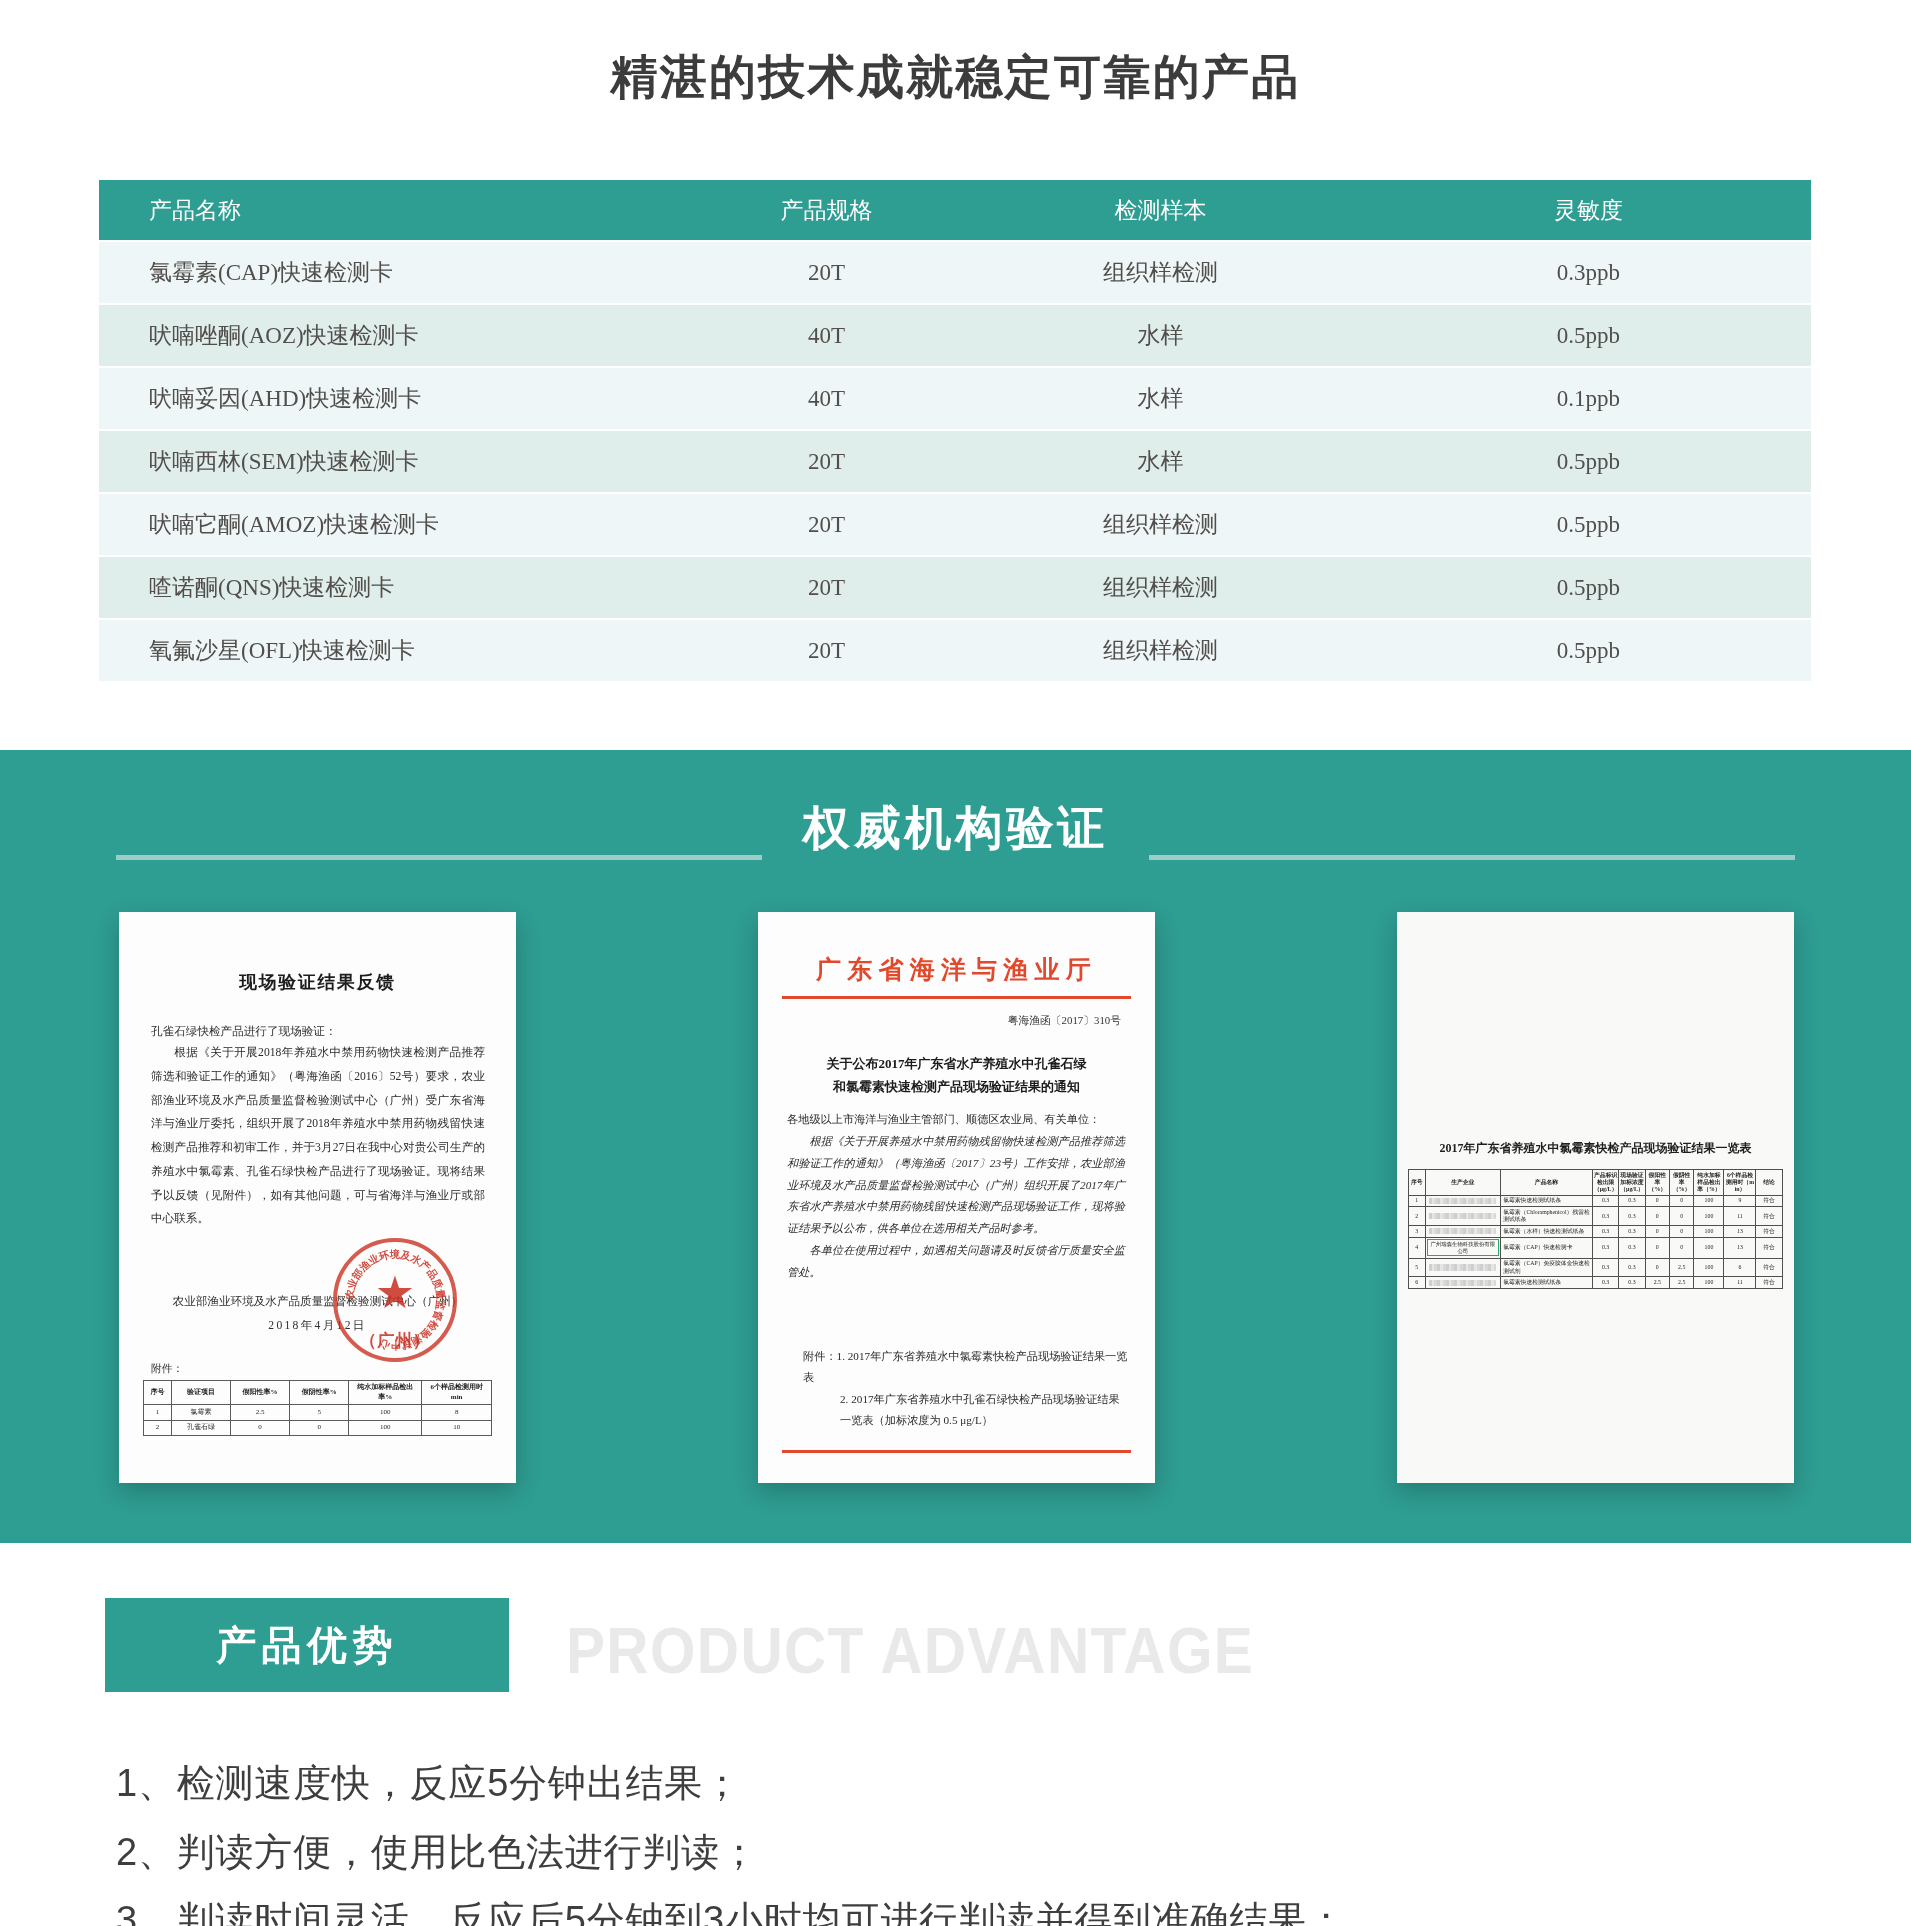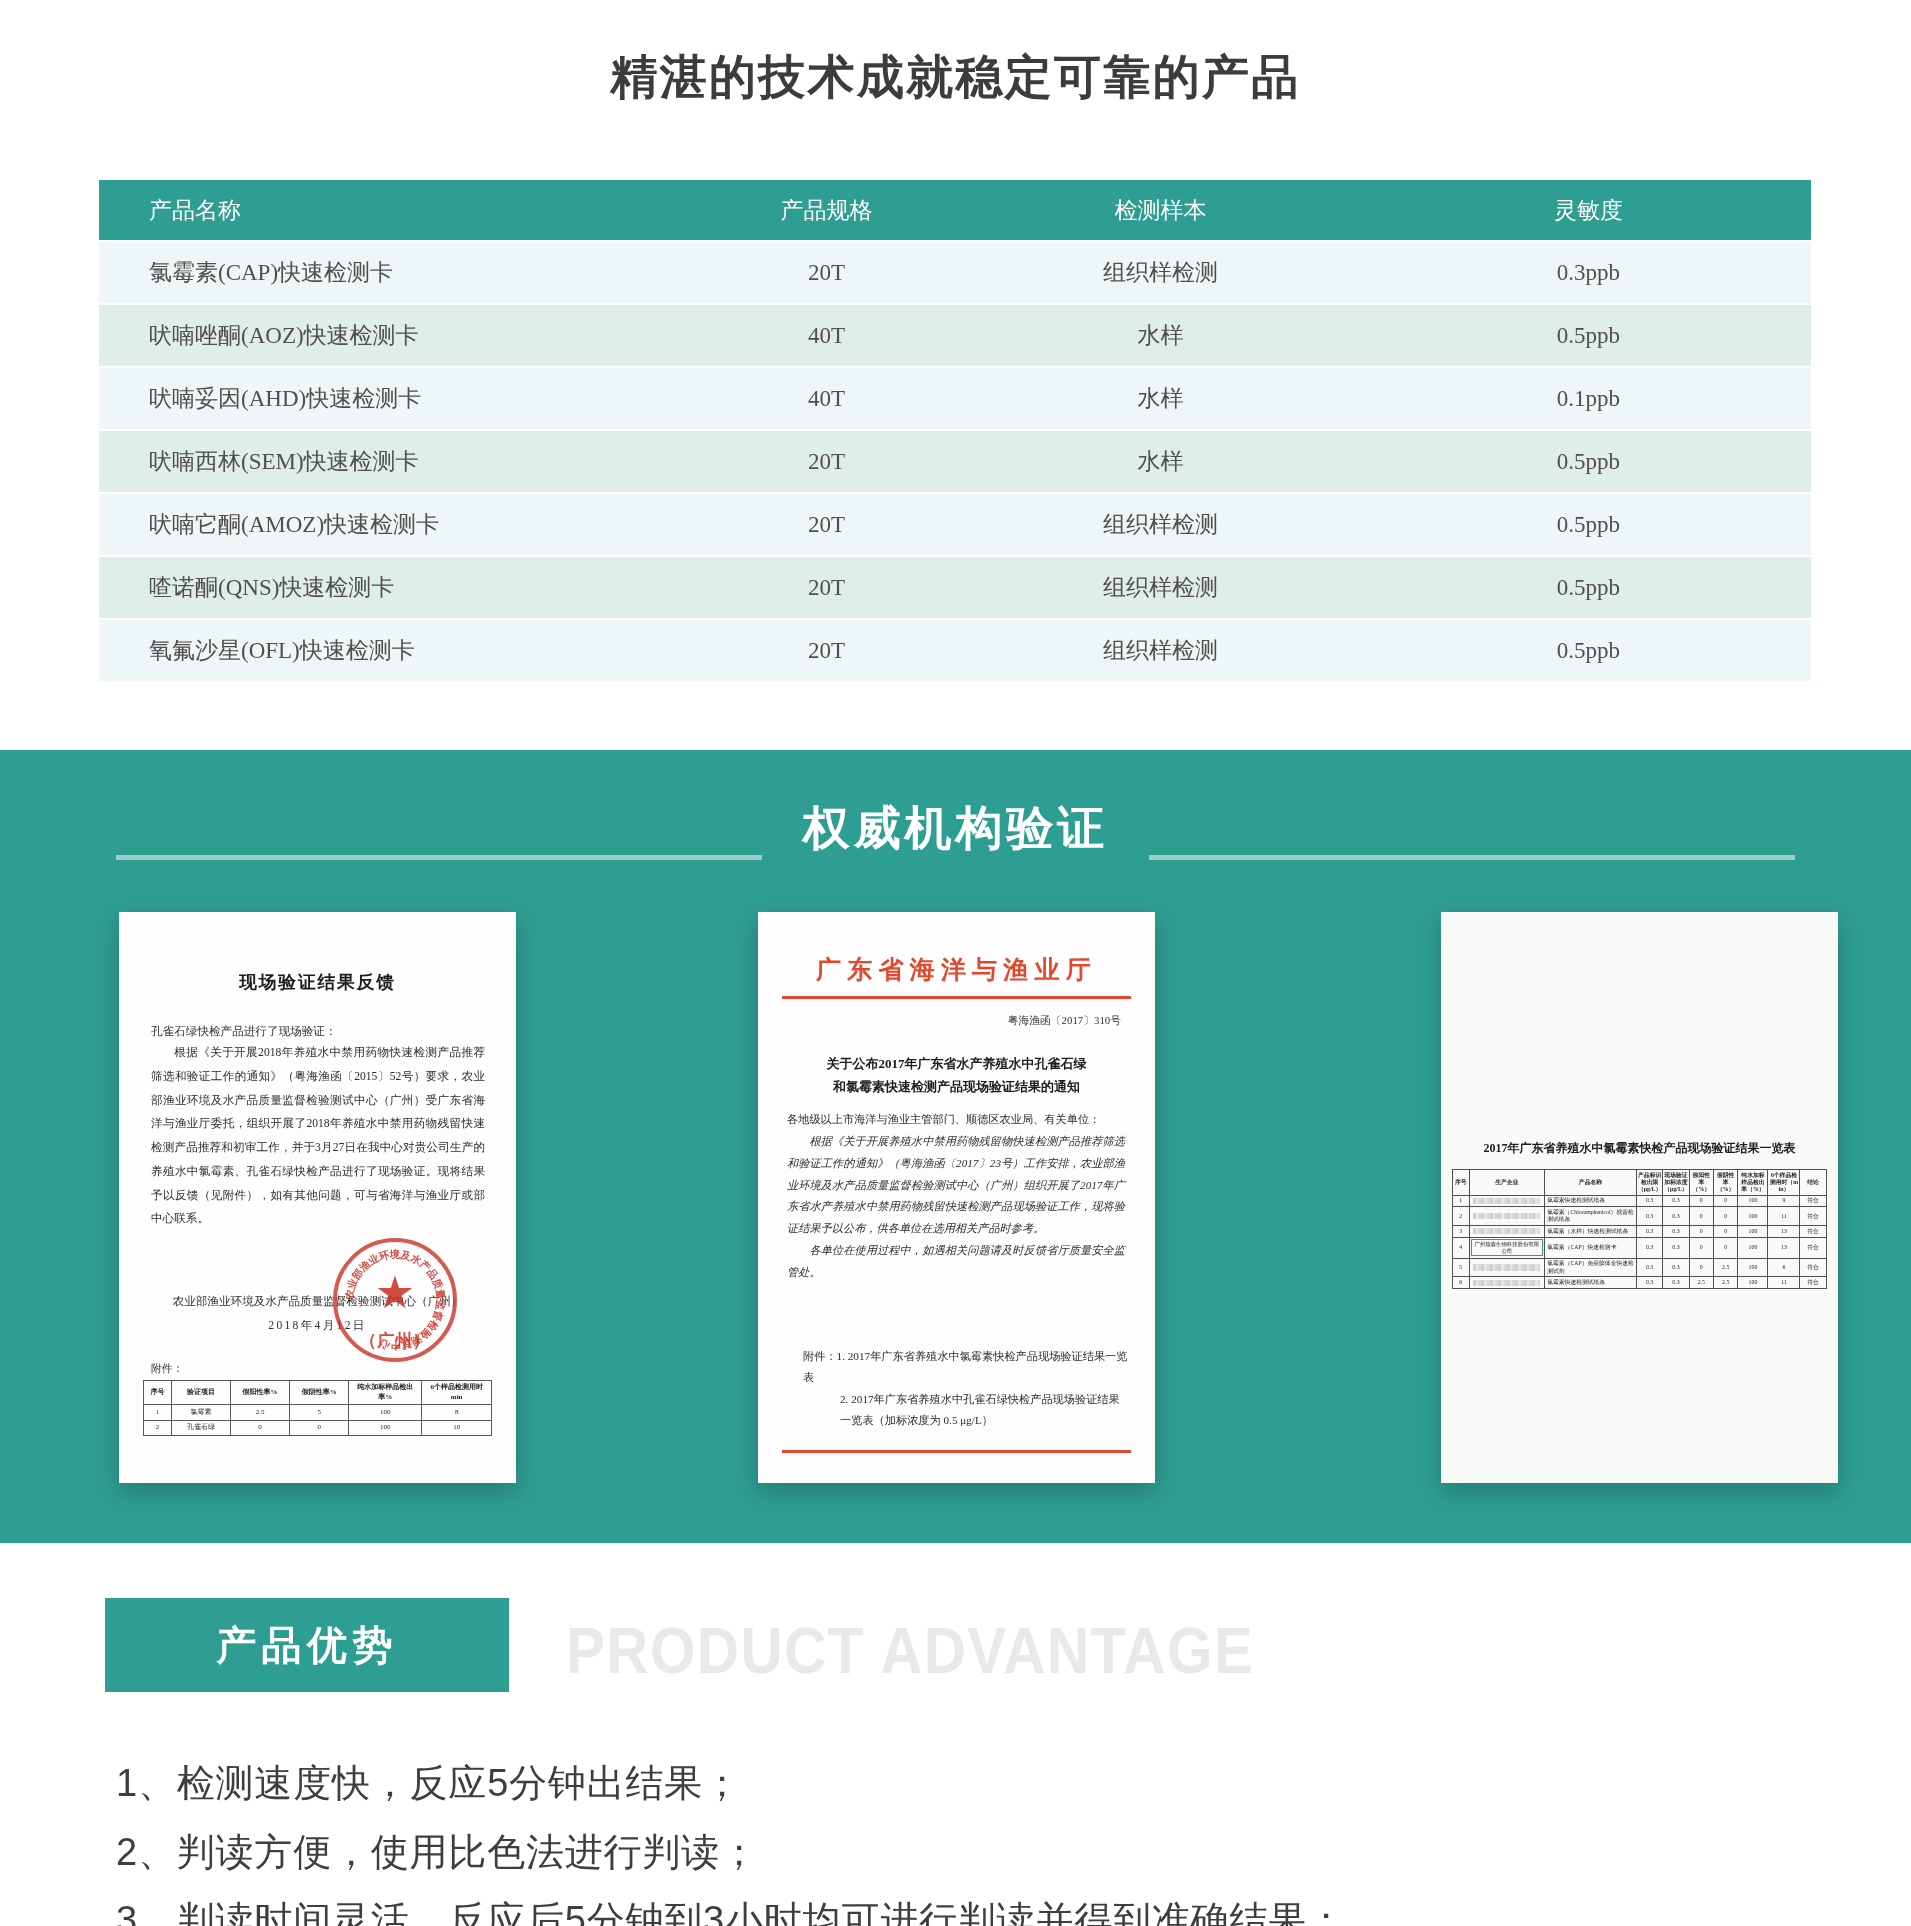--- a/index.html
+++ b/index.html
@@ -68,21 +68,21 @@
   .c2-title{position:absolute;top:141px;left:0;width:100%;text-align:center;font-size:13px;
     font-weight:bold;line-height:1.75;color:#1c1c1c;}
   .c2-body{position:absolute;top:197px;left:29px;width:338px;font-size:11.2px;line-height:1.95;
     text-align:justify;color:#2b2b2b;}
   .c2-body .ind{text-indent:2em;font-style:italic;}
   .c2-att{position:absolute;top:434px;left:45px;width:326px;font-size:11.2px;
     line-height:1.9;color:#2b2b2b;}
   .att-line.indent{padding-left:37px;}
 
   
-  .card.gray{background:#f9f9f7;margin-left:44px;}
+  .card.gray{background:#f9f9f7;}
   .c3-title{position:absolute;top:228px;left:0;width:100%;text-align:center;font-size:12px;
     font-weight:bold;color:#1f1f1f;}
   .c3-table{position:absolute;top:257px;left:10.8px;width:375px;border-collapse:collapse;
     font-size:5.8px;color:#222222;text-align:center;table-layout:fixed;}
   .c3-table th,.c3-table td{border:0.8px solid #4f4f4f;padding:1.5px 0.8px;line-height:1.25;
     word-break:break-all;}
   .c3-table th{font-weight:bold;}
   .c3-table .left{text-align:left;padding-left:2.3px;}
   .mosaic{height:6.2px;width:92%;margin:0.8px auto;border-radius:0.8px;
     background:repeating-linear-gradient(90deg,#cfcfcf 0 2.7px,#e6e6e6 2.7px 5.4px,#d8d8d8 5.4px 8.5px);
@@ -170,21 +170,21 @@
     <div class="v-line"></div>
     <div class="verify-heading">权威机构验证</div>
     <div class="v-line"></div>
   </div>
 
   <div class="cards">
 
     <div class="card">
       <div class="c1-title">现场验证结果反馈</div>
       <div class="c1-to">孔雀石绿快检产品进行了现场验证：</div>
-      <div class="c1-body">根据《关于开展2018年养殖水中禁用药物快速检测产品推荐筛选和验证工作的通知》（粤海渔函〔2015〕52号）要求，农业部渔业环境及水产品质量监督检验测试中心（广州）受广东省海洋与渔业厅委托，组织开展了2018年养殖水中禁用药物残留快速检测产品推荐和初审工作，并于3月27日在我中心对贵公司生产的养殖水中氯霉素、孔雀石绿快检产品进行了现场验证。现将结果予以反馈（见附件），如有其他问题，可与省海洋与渔业厅或部中心联系。</div>
+      <div class="c1-body">根据《关于开展2018年养殖水中禁用药物快速检测产品推荐筛选和验证工作的通知》（粤海渔函〔2016〕52号）要求，农业部渔业环境及水产品质量监督检验测试中心（广州）受广东省海洋与渔业厅委托，组织开展了2018年养殖水中禁用药物残留快速检测产品推荐和初审工作，并于3月27日在我中心对贵公司生产的养殖水中氯霉素、孔雀石绿快检产品进行了现场验证。现将结果予以反馈（见附件），如有其他问题，可与省海洋与渔业厅或部中心联系。</div>
       <div class="c1-sign">农业部渔业环境及水产品质量监督检验测试中心（广州）</div>
       <div class="c1-date">2018年4月12日</div>
 
       <div class="stamp">
         <div class="stamp-ring"></div>
         <svg viewBox="0 0 100 100">
           <defs>
             <path id="arc" d="M50,50 m-34,0 a34,34 0 1,1 68,0 a34,34 0 1,1 -68,0"></path>
           </defs>
           <text font-size="8.2" fill="rgba(201,45,30,.85)" font-weight="bold">

